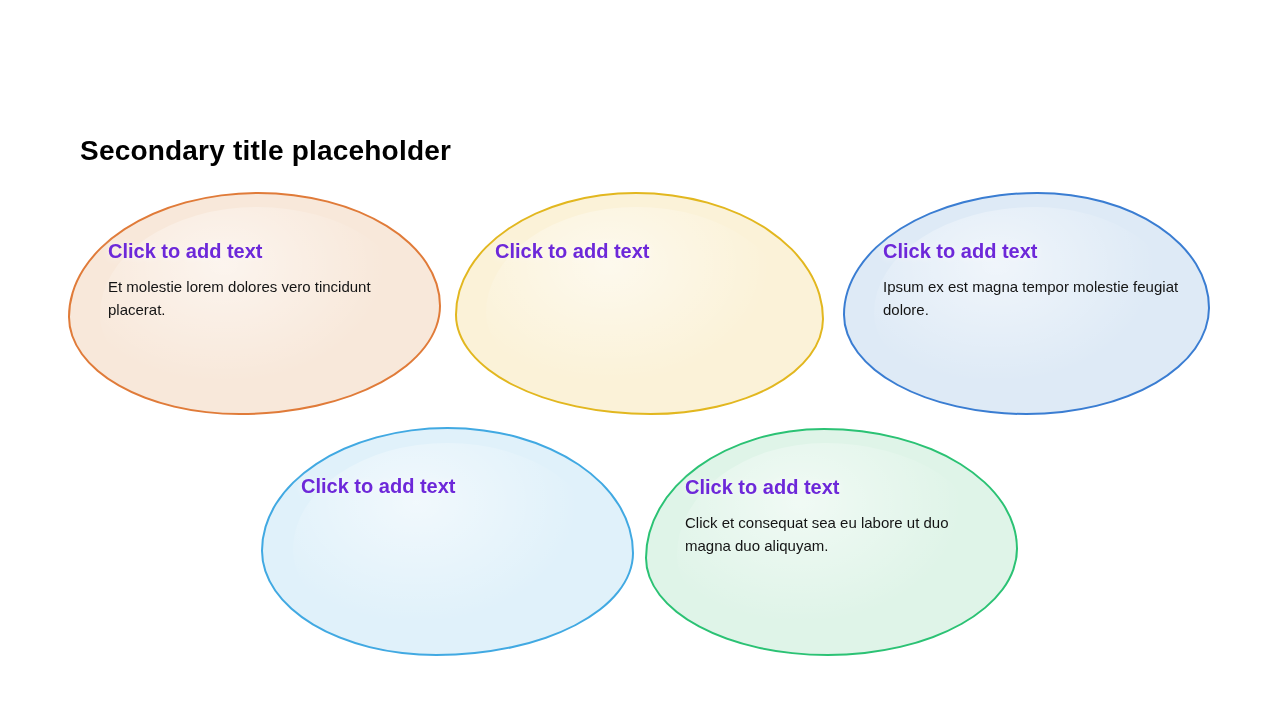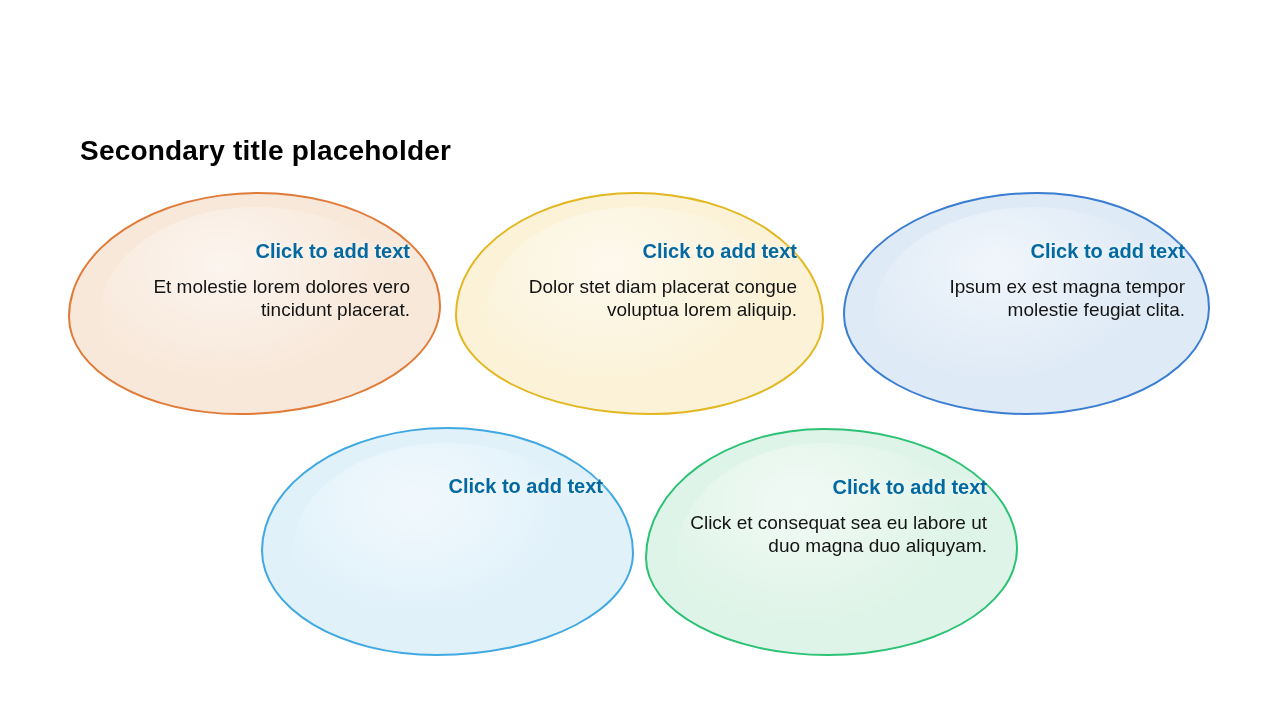--- a/index.html
+++ b/index.html
@@ -1,15 +1,15 @@
 <!DOCTYPE html>
 <html><head>
 <meta charset="utf-8">
 <style>
-  * { margin: 0; padding: 0; box-sizing: border-box; text-align: right; }
+  * { margin: 0; padding: 0; box-sizing: border-box; }
   html, body { width: 1280px; height: 720px; }
   body {
     background: #ffffff;
     font-family: "Liberation Sans", sans-serif;
     overflow: hidden;
   }
   .slide {
     position: relative;
     width: 1280px;
     height: 720px;
@@ -45,26 +45,26 @@
     position: absolute;
     left: 38px;
     top: 44px;
     width: 302px;
     z-index: 1;
   }
   .bubble-heading {
     font-size: 20px;
     line-height: 26px;
     font-weight: bold;
-    color: #0369a1;
+    color: #6d28d9;
     margin-bottom: 11px;
     text-shadow: 0 0 8px rgba(255,255,255,0.8);
   }
   .bubble-body {
-    font-size: 19px;
+    font-size: 15px;
     line-height: 23px;
     color: #141414;
   }
   
   .b1 { left: 68px;  top: 192px; width: 373px; height: 223px;
         border-radius: 51% 49% 54% 46% / 56% 51% 49% 44%; }
   .b2 { left: 455px; top: 192px; width: 369px; height: 223px;
         border-radius: 49% 51% 47% 53% / 55% 57% 43% 45%; }
   .b3 { left: 843px; top: 192px; width: 367px; height: 223px;
         border-radius: 53% 47% 50% 50% / 55% 52% 48% 45%; }
@@ -83,28 +83,27 @@
   <div class="bubble b1" style="border-color: rgb(224, 123, 57); background-color: rgb(248, 232, 218);">
     <div class="bubble-text">
       <div class="bubble-heading">Click to add text</div>
       <div class="bubble-body">Et molestie lorem dolores vero tincidunt placerat.</div>
     </div>
   </div>
 
   <div class="bubble b2" style="border-color: rgb(226, 183, 31); background-color: rgb(251, 242, 216);">
     <div class="bubble-text">
       <div class="bubble-heading">Click to add text</div>
-      <div class="bubble-body">Dolor stet diam placerat congue voluptua lorem aliquip.</div>
     </div>
   </div>
 
   <div class="bubble b3" style="border-color: rgb(58, 125, 210); background-color: rgb(222, 234, 246);">
     <div class="bubble-text">
       <div class="bubble-heading">Click to add text</div>
-      <div class="bubble-body">Ipsum ex est magna tempor molestie feugiat clita.</div>
+      <div class="bubble-body">Ipsum ex est magna tempor molestie feugiat dolore.</div>
     </div>
   </div>
 
   <div class="bubble b4" style="border-color: rgb(65, 169, 226); background-color: rgb(224, 241, 250);">
     <div class="bubble-text">
       <div class="bubble-heading">Click to add text</div>
     </div>
   </div>
 
   <div class="bubble b5" style="border-color: rgb(43, 194, 116); background-color: rgb(223, 244, 232);">

